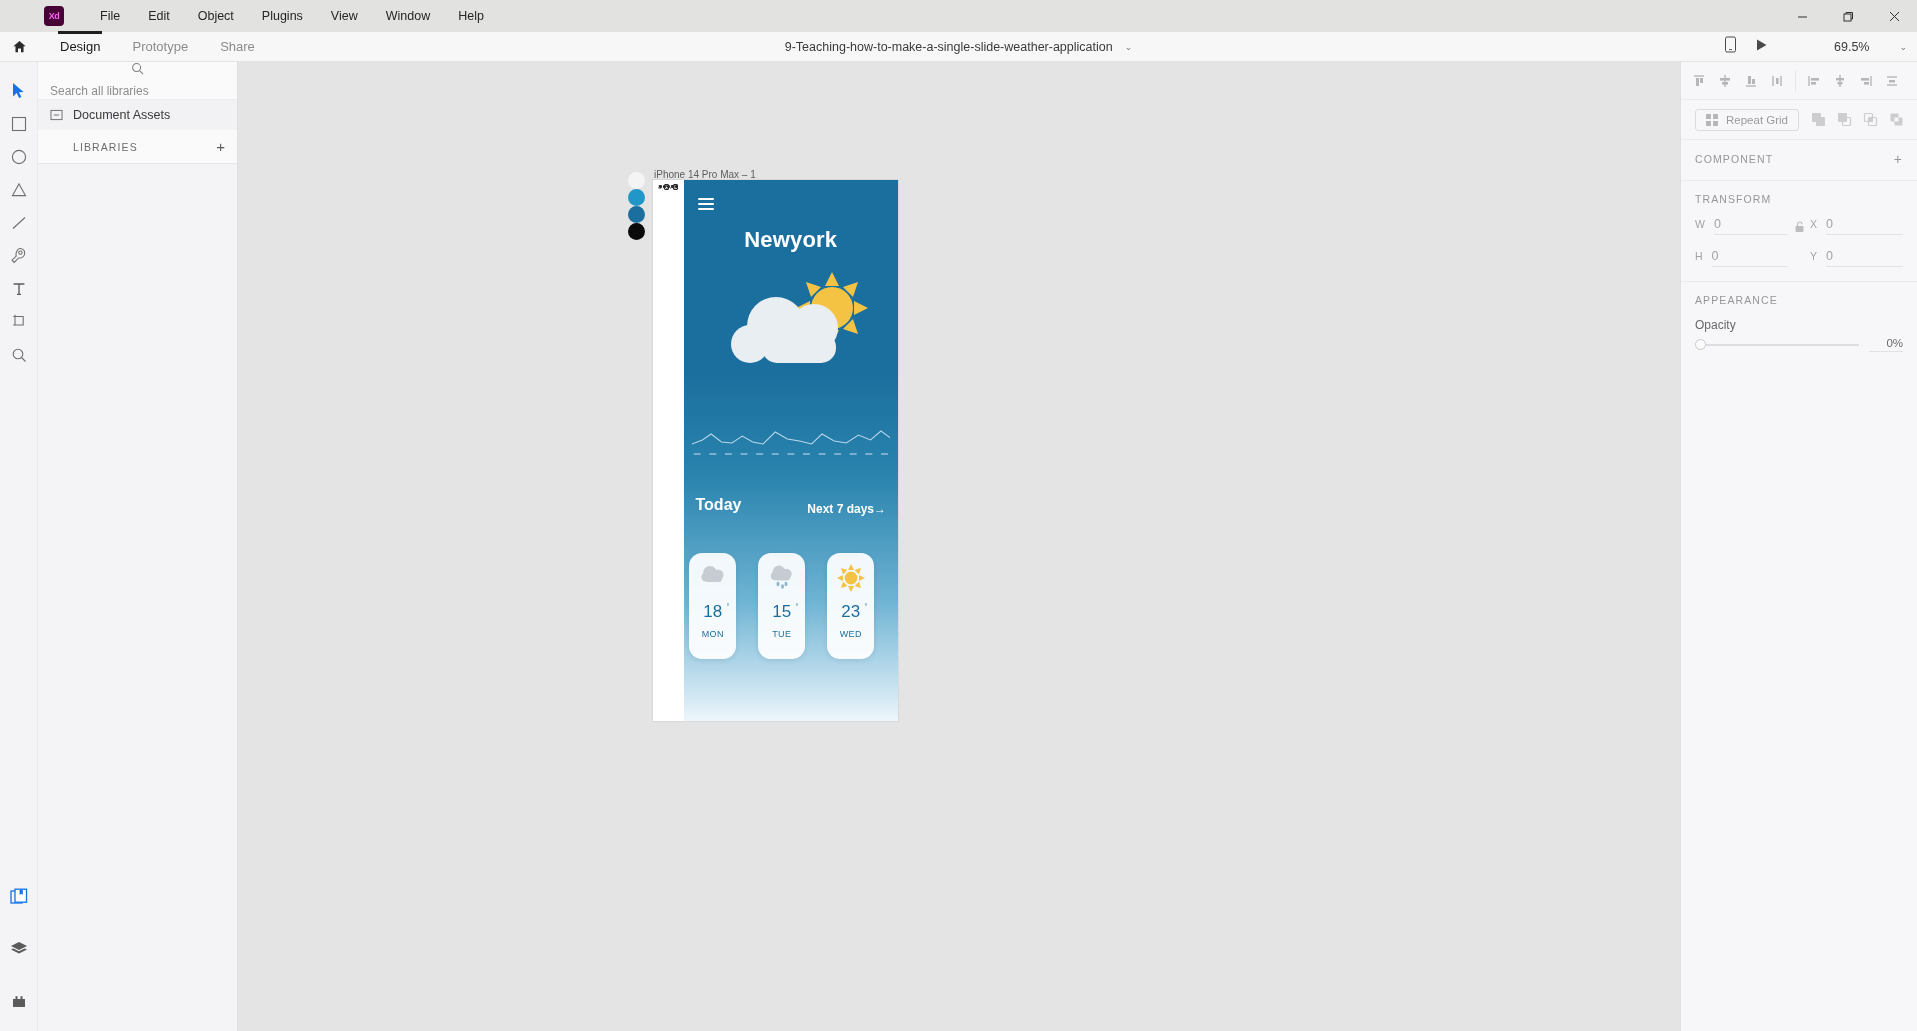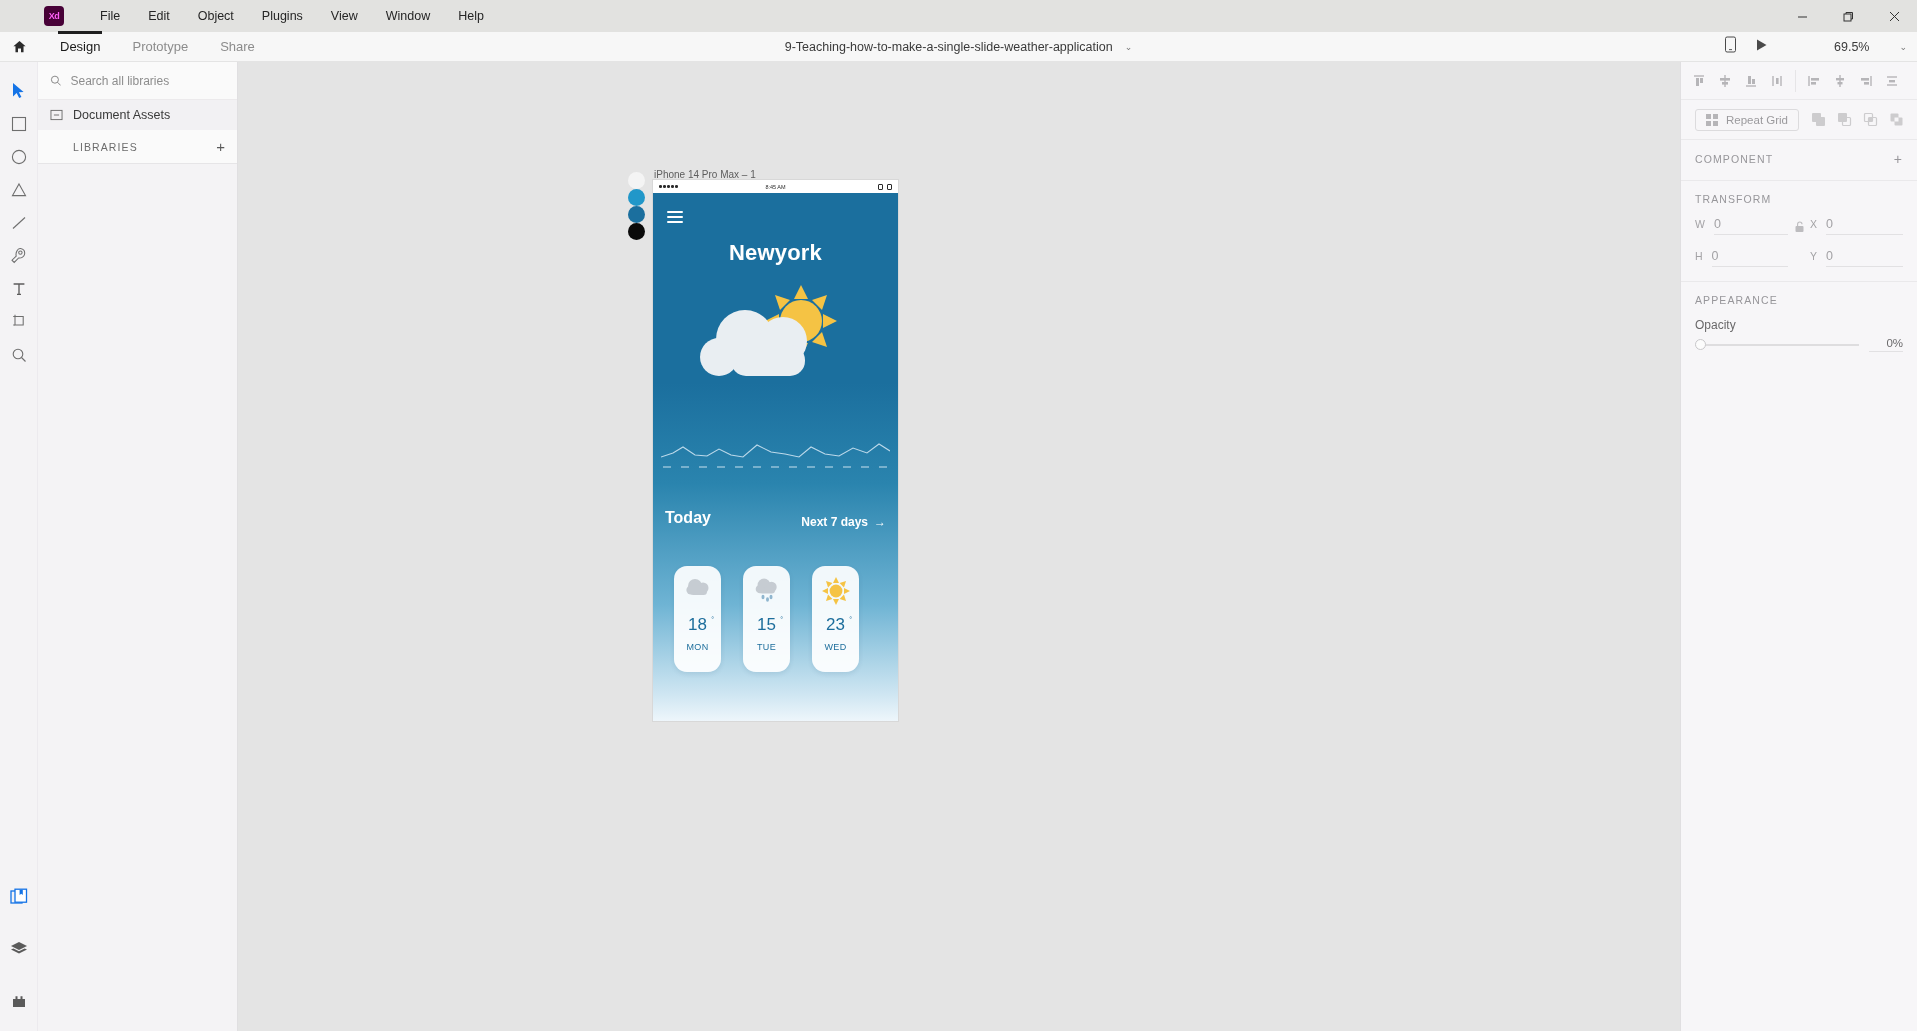--- a/index.html
+++ b/index.html
@@ -79,20 +79,21 @@
   }
 
   
   .libpanel {
     width:200px; flex:0 0 200px; background:#fafafa;
     border-right:1px solid #e0dfe1; display:flex; flex-direction:column;
   }
   .search-row {
     height:38px; display:flex; align-items:center; padding:0 12px; gap:9px;
     border-bottom:1px solid #eceaec;
+    flex-direction:column;
   }
   .search-input {
     border:none; outline:none; background:transparent; font-size:12px;
     color:#4a4a4a; width:100%; font-family:inherit;
   }
   .search-input::placeholder { color:#8d8d8d; }
   .assets-row {
     height:30px; display:flex; align-items:center; gap:10px; padding:0 12px;
     background:#f2f1f3; font-size:12.5px; color:#3a3a3a;
   }
@@ -111,21 +112,21 @@
     position:absolute; left:390px; top:110px; display:flex; flex-direction:column; gap:0px;
   }
   .swatch { width:17px; height:17px; border-radius:50%; }
 
   .artboard-label {
     position:absolute; left:416px; top:107px; font-size:10px; color:#5d5d5d;
   }
   .artboard {
     position:absolute; left:415px; top:118px; width:245px; height:541px;
     background:#fff; box-shadow:0 0 0 1px #d8d8d8;
-    overflow:hidden; display:flex; flex-direction:column;
+    overflow:hidden; display:flex; flex-direction:row;
   }
 
   .statusbar {
     height:13px; flex:0 0 13px; background:#fff; display:flex; align-items:center;
     padding:0 6px; position:relative;
   }
   .sb-dots { display:flex; gap:1.5px; }
   .sb-dot { width:2.5px; height:2.5px; border-radius:50%; background:#2b2b2b; }
   .sb-time {
     position:absolute; left:0; right:0; text-align:center; font-size:5.5px; color:#2b2b2b;
@@ -147,21 +148,21 @@
   .hero { position:absolute; left:0; right:0; top:86px; height:110px; }
 
   .chart { position:absolute; left:8px; right:8px; top:242px; height:36px; }
 
   .today {
     position:absolute; left:12px; top:316px;
     font-size:16px; font-weight:bold; color:#fff;
   }
   .next7 {
     position:absolute; right:12px; top:322px;
-    font-size:12px; font-weight:bold; color:#fff; display:flex; align-items:center; gap:6px;
+    font-size:12px; font-weight:bold; color:#fff; display:flex; align-items:center; 
   }
   .cards {
     position:absolute; left:0; right:18px; top:373px; display:flex;
     justify-content:center; gap:22px;
   }
   .card {
     width:47px; height:106px; background:rgba(255,255,255,0.92); border-radius:13px;
     display:flex; flex-direction:column; align-items:center; padding-top:11px;
     box-shadow:0 2px 5px rgba(0,60,100,0.10);
   }

